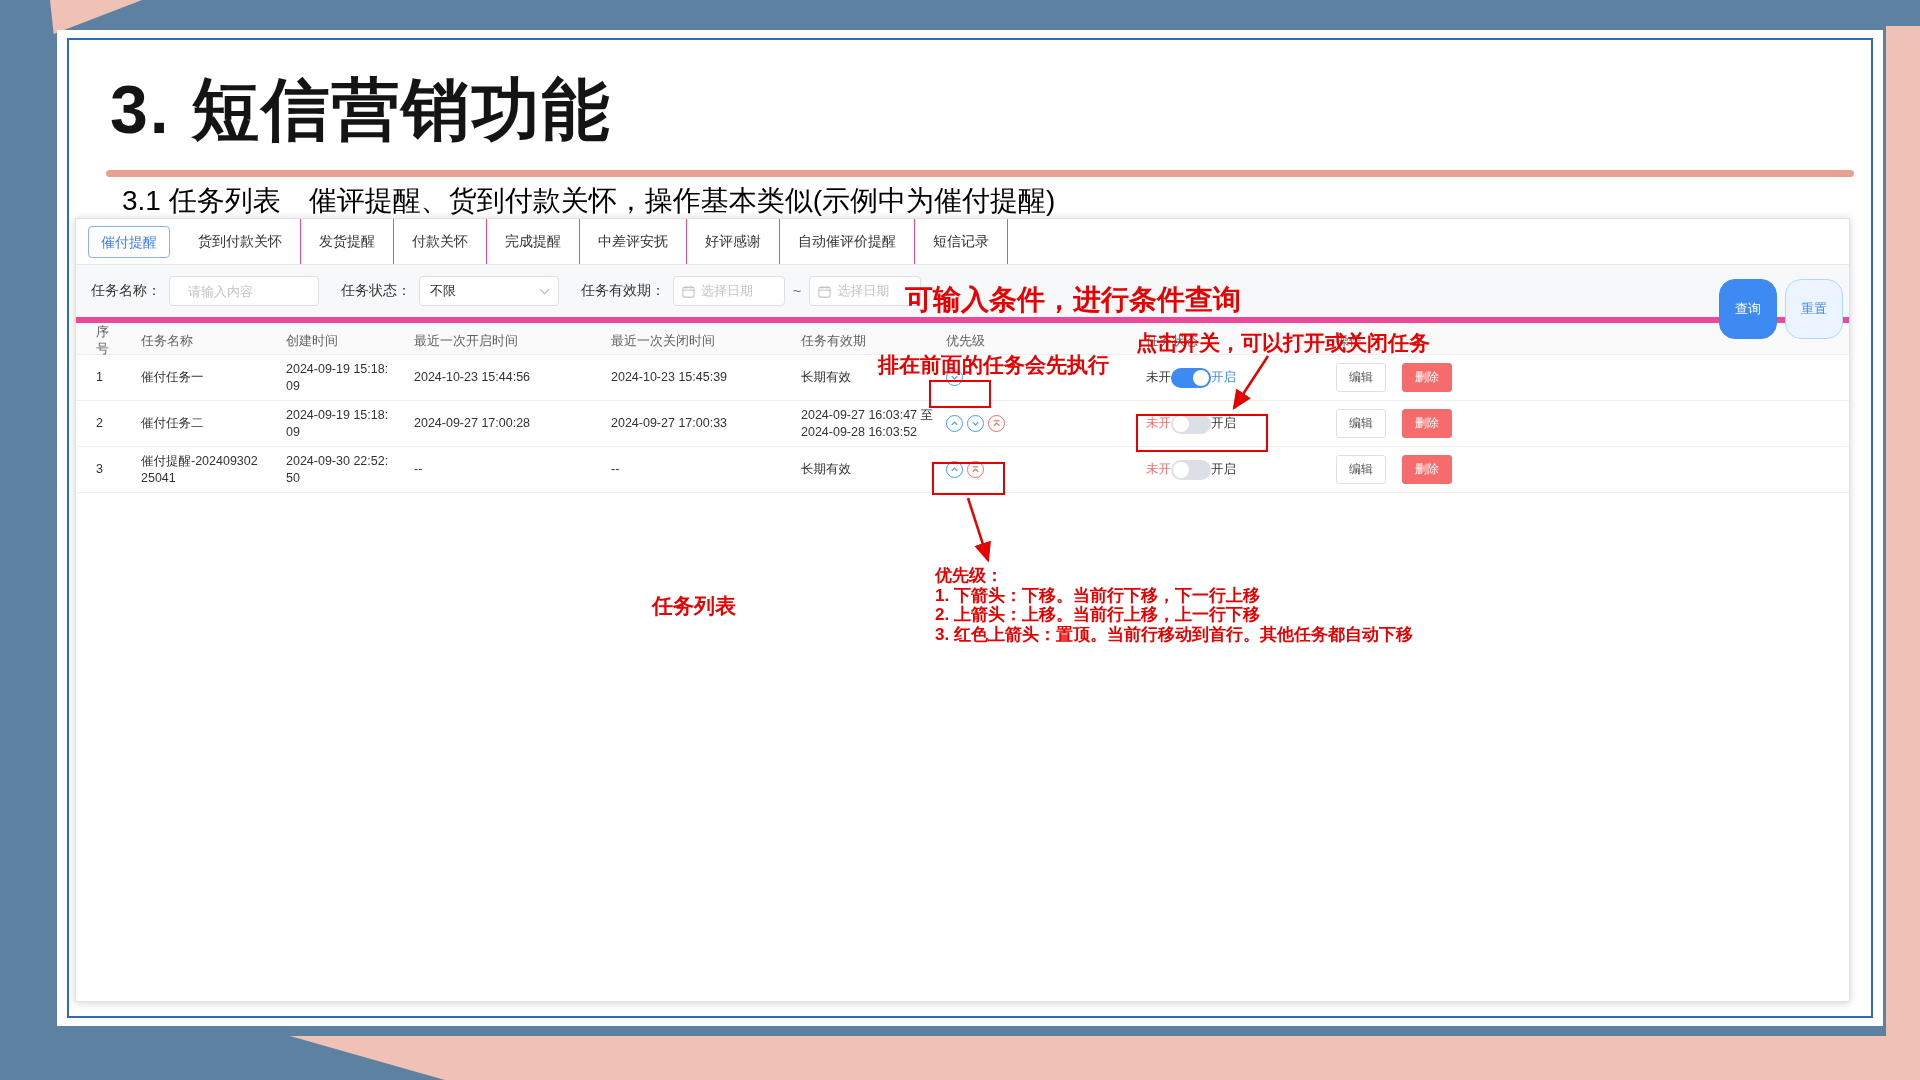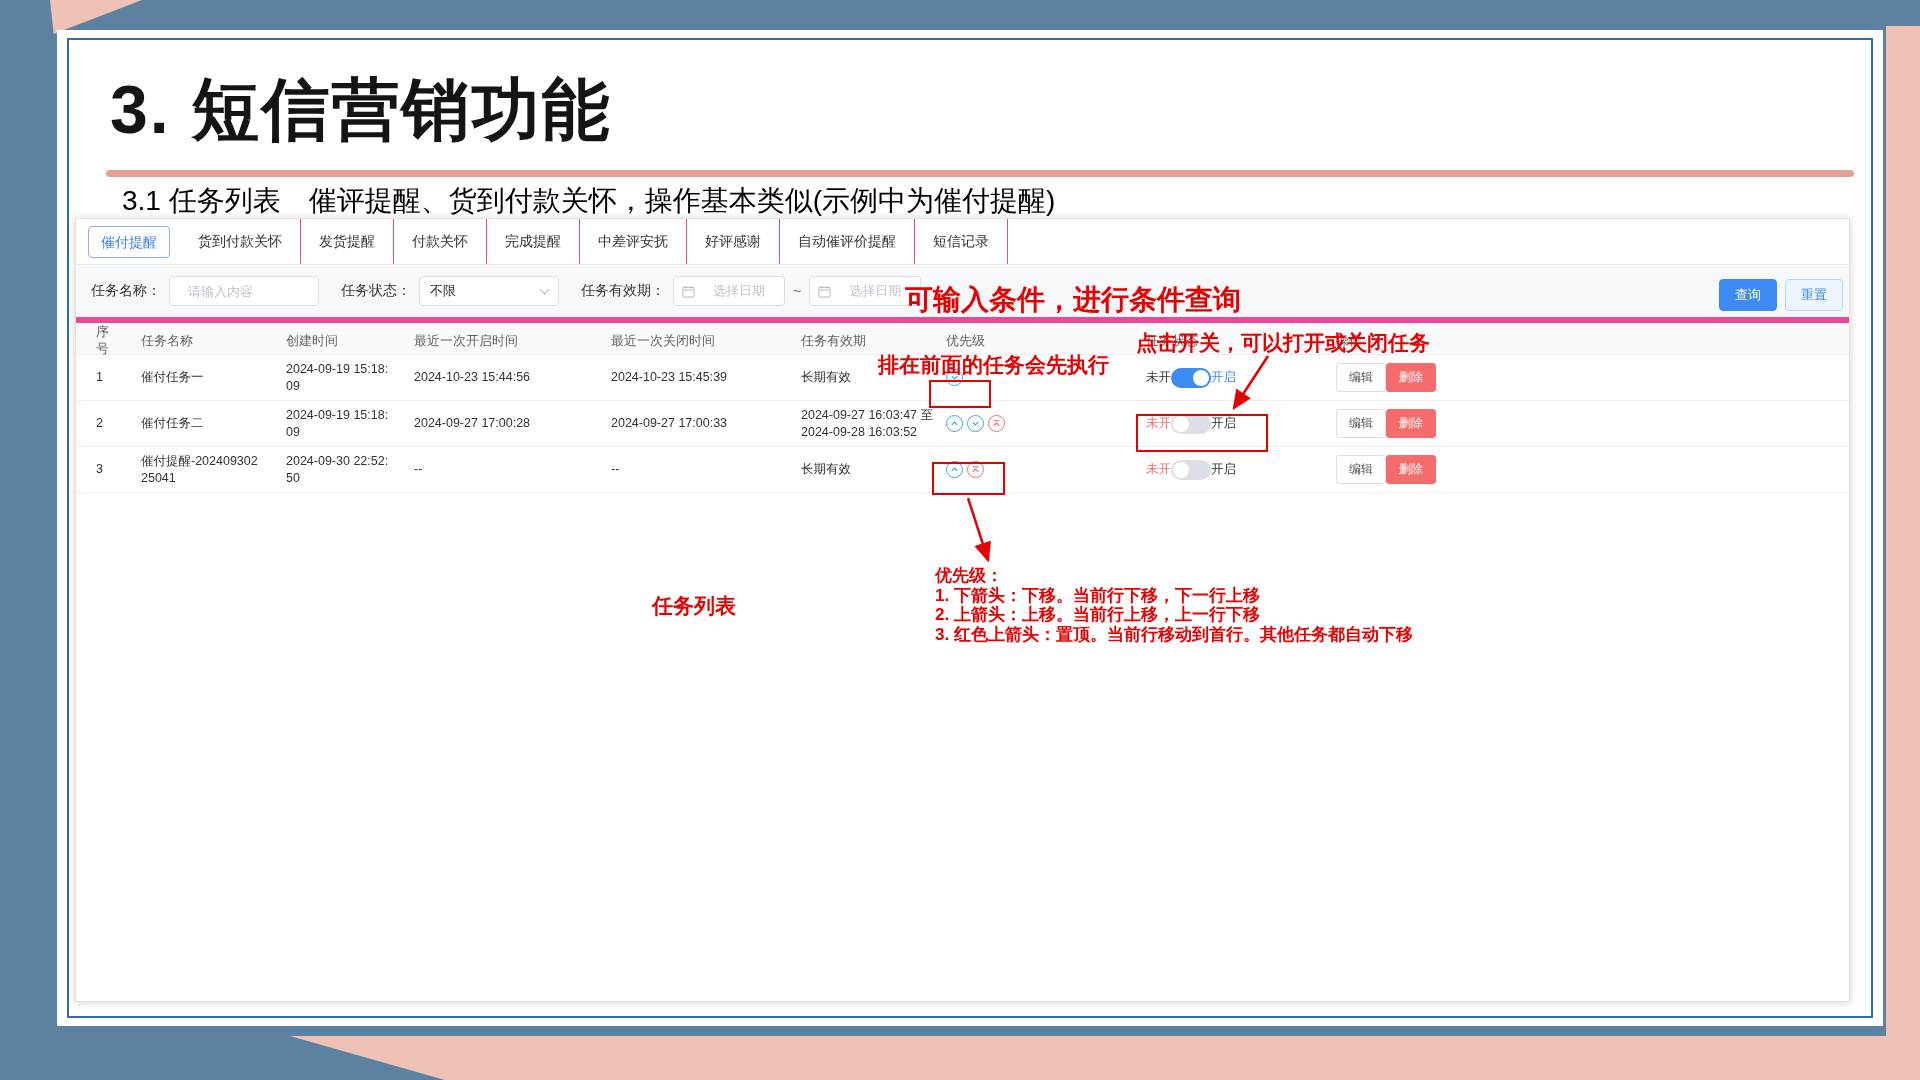--- a/index.html
+++ b/index.html
@@ -31,24 +31,24 @@
 
   .filterrow { position:relative; display:flex; align-items:center; height:58px; background:#f7f8fa;
                border-bottom:6px solid #ec4899; padding-left:15px; font-size:14px; color:#333; }
   .flabel { margin-right:8px; white-space:nowrap; }
   .ml { margin-left:22px; }
   .text-input { width:150px; height:30px; border:1px solid #dcdfe6; border-radius:4px; background:#fff; padding:0 18px; font-size:13px; color:#333; outline:none; }
   .text-input::placeholder { color:#c0c4cc; }
   .selectbox, .datebox { height:30px; border:1px solid #dcdfe6; border-radius:4px; background:#fff; display:flex; align-items:center; font-size:13px; }
   .selectbox { width:140px; justify-content:space-between; padding:0 10px; color:#333; cursor:pointer; }
   .chev { width:7px; height:7px; border:solid #b0b3b8; border-width:0 1.5px 1.5px 0; transform:rotate(45deg); margin-top:-3px; }
-  .datebox { width:112px; gap:18px; padding:0 8px; color:#c0c4cc; margin-left:8px; cursor:pointer; }
+  .datebox { width:112px; gap:6px; padding:0 8px; color:#c0c4cc; margin-left:8px; cursor:pointer; }
   .tilde { margin-left:8px; color:#666; }
   .fbtns { position:absolute; right:6px; top:14px; display:flex; gap:8px; }
-  .btn { font-size:13px; border-radius:4px; padding:6px 15px; cursor:pointer; }
+  .btn { font-size:13px; border-radius:16px; padding:20px 15px; cursor:pointer; }
   .btn-primary { background:#3d8af2; border:1px solid #3d8af2; color:#fff; }
   .btn-plainblue { background:#ecf5ff; border:1px solid #b3d8ff; color:#3d8af2; }
   .btn-default { background:#fff; border:1px solid #dcdfe6; color:#555; }
 
   .actionsrow { display:flex; gap:10px; padding:14px 10px 12px 10px; background:#fff; }
 
   
   .grid { display:grid; grid-template-columns:45px 145px 128px 197px 190px 145px 200px 190px 1fr; align-items:center; }
   .thead { height:32px; background:#fafafa; border-bottom:1px solid #ebeef5; font-size:13px; color:#606266; }
   .trow { height:46px; border-bottom:1px solid #ebeef5; font-size:12.5px; color:#333; background:#fff; }
@@ -56,21 +56,21 @@
   .cell-validity { white-space:pre; }
   .pri { display:flex; gap:4px; align-items:center; }
   .pri-icon { width:17px; height:17px; border:1px solid currentColor; border-radius:50%; display:inline-flex; align-items:center; justify-content:center; cursor:pointer; background:#fff; }
   .pri-blue { color:#409eff; } .pri-red { color:#f56c6c; }
   .status { display:flex; gap:0; align-items:center; white-space:nowrap; }
   .st-red { color:#f56c6c; } .st-blue { color:#3d8af2; } .st-dark { color:#333; }
   .switch { width:40px; height:20px; border-radius:10px; background:#dcdfe6; position:relative; display:inline-block; cursor:pointer; flex:0 0 auto; }
   .switch.on { background:#3d8af2; }
   .knob { position:absolute; top:2px; left:2px; width:16px; height:16px; border-radius:50%; background:#fff; }
   .switch.on .knob { left:auto; right:2px; }
-  .ops { display:flex; gap:0; align-items:center; }
+  .ops { display:flex; gap:16px; align-items:center; }
   .mini-btn { font-size:12px; padding:5px 12px; border-radius:3px; cursor:pointer; white-space:nowrap; }
   .mini-edit { background:#fff; border:1px solid #dcdfe6; color:#555; }
   .mini-del { background:#f56c6c; border:1px solid #f56c6c; color:#fff; }
 
   
   .redbox { position:absolute; border:2px solid #e60000; pointer-events:none; }
   .ann { position:absolute; color:#e60000; font-weight:700; white-space:nowrap; }
   .arrows { position:absolute; left:0; top:0; pointer-events:none; }
   .legend div { line-height:19.5px; }
 </style>

